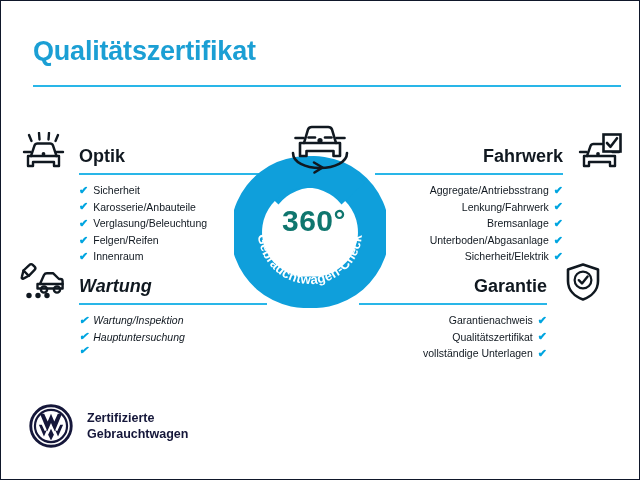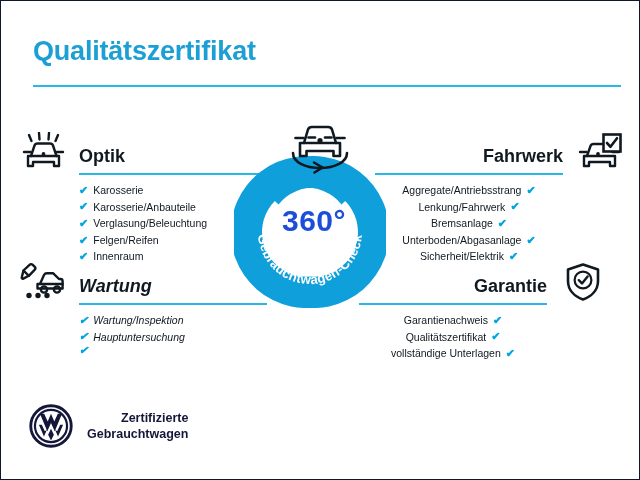--- a/index.html
+++ b/index.html
@@ -97,21 +97,21 @@
   }
   .check-list li {
     font-size: 10.5px;
     color: #101820;
     line-height: 16.6px;
     white-space: nowrap;
     display: flex;
     align-items: center;
   }
   .left .check-list li  { padding-left: 62px; justify-content: flex-start; }
-  .right .check-list li { padding-right: 62px; justify-content: center; }
+  .right .check-list li { padding-right: 62px; justify-content: flex-end; }
 
   .tick {
     color: #00a5e0;
     font-size: 11px;
     font-weight: bold;
     line-height: 1;
     transform: translateY(-0.5px);
   }
   .left  .tick { margin-right: 5px; }
   .right .tick { margin-left: 5px; }
@@ -129,21 +129,21 @@
     inset: 0;
   }
   #badge-center {
     position: absolute;
     left: 8px;
     right: 0;
     top: 48px;
     text-align: center;
     font-size: 30px;
     font-weight: bold;
-    color: #1d4ed8;
+    color: #0f766e;
     letter-spacing: 0.5px;
   }
   #badge-car {
     position: absolute;
     left: 283px;
     top: 116px;
     width: 72px;
     height: 60px;
   }
 
@@ -160,21 +160,20 @@
     height: 44px;
     flex: 0 0 auto;
   }
   #footer-text {
     margin-left: 14px;
     font-size: 12.5px;
     font-weight: bold;
     color: #15173a;
     line-height: 16px;
     white-space: nowrap;
-    text-align: right;
   }
 
   svg { display: block; }
 </style>
 </head>
 <body>
 
 <div id="page">
 
   <div id="page-title">Qualitätszertifikat</div>
@@ -198,21 +197,21 @@
           </g>
           <circle cx="23.5" cy="22" r="1.9" fill="#101820"></circle>
         </svg>
       </div>
       <div class="sec-title">Optik</div>
       <div class="sec-rule"></div>
     </div>
     <ul class="check-list">
       <li>
           <span class="tick">✔</span>
-          <span>Karosserie</span>
+          <span>Sicherheit</span>
         </li>
       <li>
           <span class="tick">✔</span>
           <span>Karosserie/Anbauteile</span>
         </li>
       <li>
           <span class="tick">✔</span>
           <span>Verglasung/Beleuchtung</span>
         </li>
       <li>

